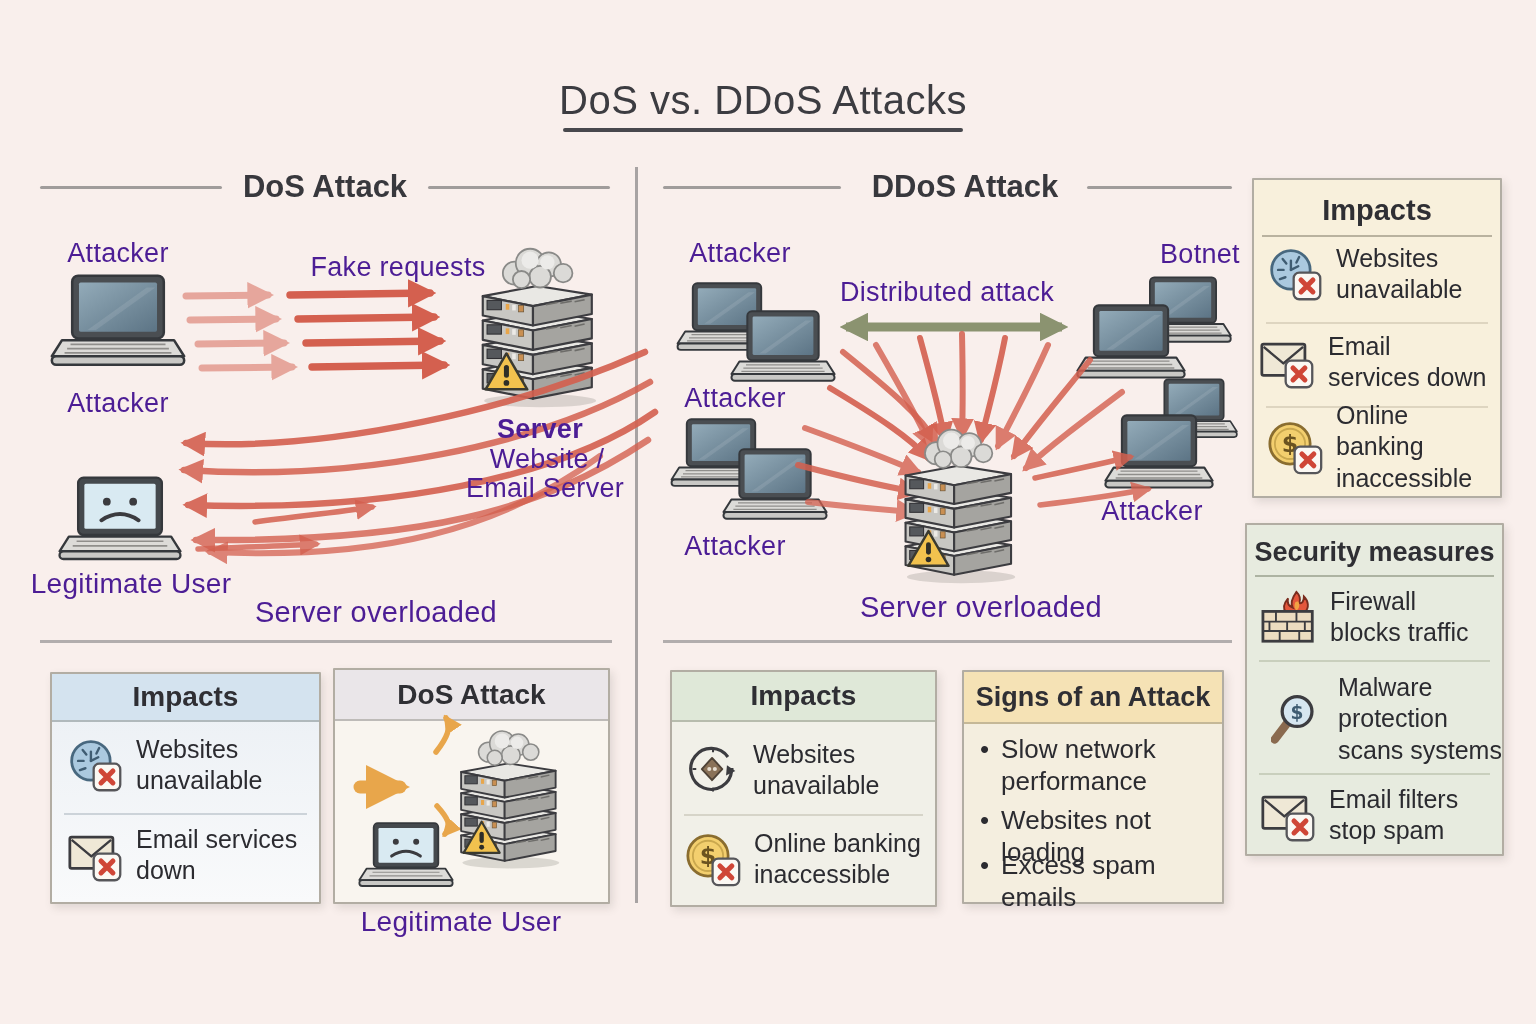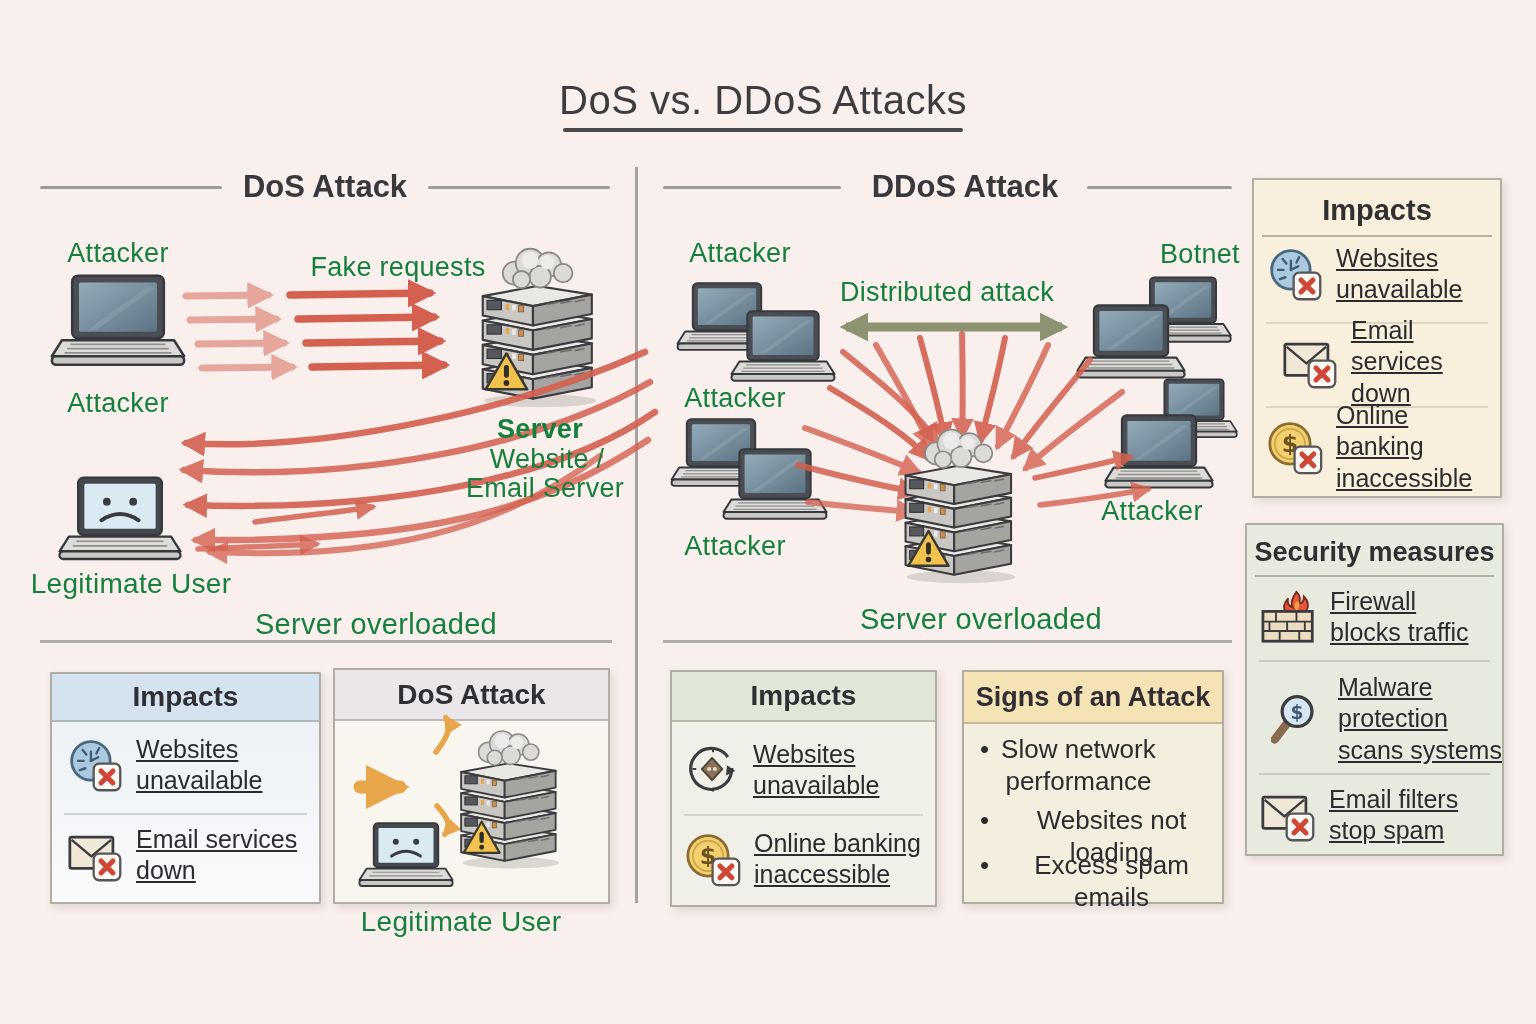--- a/index.html
+++ b/index.html
@@ -4,47 +4,47 @@
 <style>
   html,body{margin:0;padding:0;}
   body{
     width:1536px;height:1024px;position:relative;overflow:hidden;
     background:var(--background,#f9efec);
     font-family:"Liberation Sans","DejaVu Sans",sans-serif;
     color:var(--text,#35353a);
   }
   
   .slabel{position:absolute;transform:translateX(-50%);white-space:nowrap;
-          font-size:27px;color:#15803d;letter-spacing:.3px;}
+          font-size:27px;color:#4c1d95;letter-spacing:.3px;}
   .slabel.bold{font-weight:bold;}
-  .slabel.big{font-size:29px;margin-top:12px;}
+  .slabel.big{font-size:29px;}
   .title{position:absolute;transform:translateX(-50%);font-size:40px;font-weight:normal;
          color:#3c3c41;letter-spacing:.5px;white-space:nowrap;}
   .title-rule{position:absolute;height:4px;background:#48484d;border-radius:2px;}
   .shead{position:absolute;transform:translateX(-50%);font-size:31px;font-weight:bold;
          color:#38383d;white-space:nowrap;}
   .hline{position:absolute;height:3px;background:#a09c9b;border-radius:2px;}
   .vdivider{position:absolute;width:3px;background:#a8a3a3;}
   .hdivider{position:absolute;height:3px;background:#b2adad;}
   
   .panel{position:absolute;border:2px solid #b2ada3;border-radius:1px;
          box-shadow:3px 4px 8px rgba(95,85,78,.16);}
   .phead-strip{position:absolute;left:0;right:0;top:0;display:flex;align-items:center;
          justify-content:center;font-weight:bold;font-size:28px;color:#2f2f34;
          border-bottom:2px solid rgba(110,105,95,.35);}
   .phead-text{position:absolute;left:0;right:0;text-align:center;font-weight:bold;
          color:#2f2f34;}
   .prule{position:absolute;height:2px;}
   .pitem{position:absolute;display:flex;align-items:center;gap:13px;}
   .pitem svg{flex:0 0 auto;}
-  .itxt{white-space:pre-line;font-size:25px;line-height:1.26;color:#2b2b30;text-decoration:underline;}
+  .itxt{white-space:pre-line;font-size:25px;line-height:1.26;color:#2b2b30;}
   .psep{position:absolute;height:2px;}
   .bullet-row{position:absolute;display:flex;gap:12px;font-size:26px;color:#2b2b30;}
   .bullet-row .blt{font-size:26px;line-height:1.2;}
-  .bullet-row .txt{white-space:pre-line;line-height:1.22;text-align:center;}
+  .bullet-row .txt{white-space:pre-line;line-height:1.22;}
   svg.scene{position:absolute;left:0;top:0;pointer-events:none;}
 </style>
 </head>
 <body>
 
 <svg width="0" height="0" style="position:absolute" aria-hidden="true">
   <defs>
     <linearGradient id="grad-screen" x1="0" y1="0" x2="1" y2="1">
       <stop offset="0" stop-color="#93abb9"></stop>
         <stop offset="1" stop-color="#5c7485"></stop>
@@ -246,21 +246,21 @@
   <div class="phead-text" style="top:14px;font-size:29px">Impacts</div>
   <div class="prule" style="left:8px;top:55px;width:230px;background:#b9b29f"></div>
   <div class="pitem" style="left:14px;top:64px;height:60px">
     <svg width="55" height="55" viewBox="0 0 60 60">
         <use href="#sym-globe-x"></use>
       </svg>
     <div class="itxt">Websites
 unavailable</div>
   </div>
   <div class="psep" style="left:12px;top:142px;width:222px;background:#ded5c0"></div>
-  <div class="pitem" style="left:29px;top:152px;height:60px">
+  <div class="pitem" style="left:6px;top:152px;height:60px">
     <svg width="55" height="55" viewBox="0 0 60 60">
         <use href="#sym-mail-x"></use>
       </svg>
     <div class="itxt">Email
 services down</div>
   </div>
   <div class="psep" style="left:12px;top:226px;width:222px;background:#ded5c0"></div>
   <div class="pitem" style="left:14px;top:236px;height:62px">
     <svg width="55" height="55" viewBox="0 0 60 60">
         <use href="#sym-coin-x"></use>

